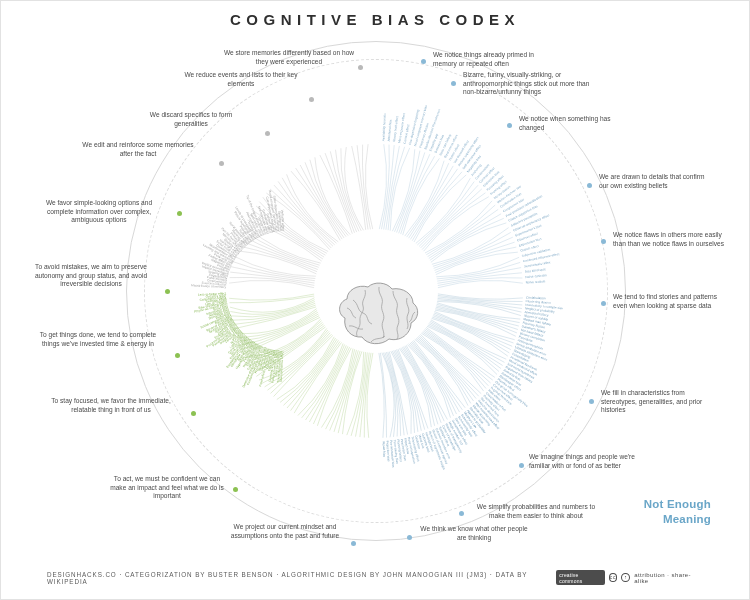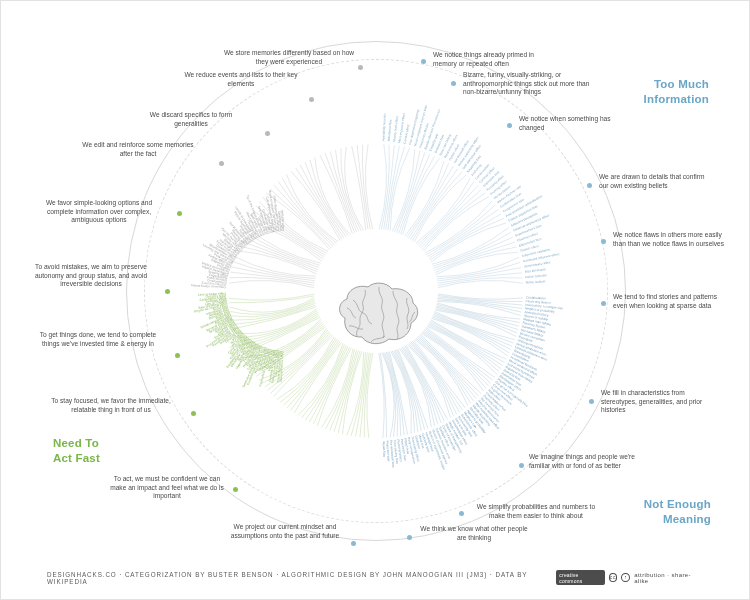--- a/index.html
+++ b/index.html
@@ -124,23 +124,22 @@
     border:1px solid #4c4c4c;color:#4c4c4c;
     font-size:5px;line-height:7px;text-align:center;
   }
   .cc-text{ letter-spacing:.4px; font-size:6px;color:#4c4c4c;}
 </style>
 </head>
 <body>
 
 <div id="poster">
 
-
-  <div class="quad-head q-toomuch">Too Much<br>Information</div>
-  <div class="quad-head q-fast">Need To<br>Act Fast</div>
+  <div class="title">COGNITIVE BIAS CODEX</div>
+
   <div class="quad-head q-meaning">Not Enough<br>Meaning</div>
 
   <div class="wheel">
 
     <svg class="branches" viewBox="0 0 500 500">
       <defs></defs>
       <g id="branchgroup" fill="none" stroke-width="0.45">
           <path d="M253.3,188.1 Q265.0,145.1 257.8,103.2" stroke="#7fa9c6" stroke-opacity="0.55"></path>
           <path d="M255.5,188.2 Q265.0,145.1 263.0,103.6" stroke="#7fa9c6" stroke-opacity="0.55"></path>
           <path d="M257.7,188.5 Q265.0,145.1 268.2,104.1" stroke="#7fa9c6" stroke-opacity="0.55"></path>

